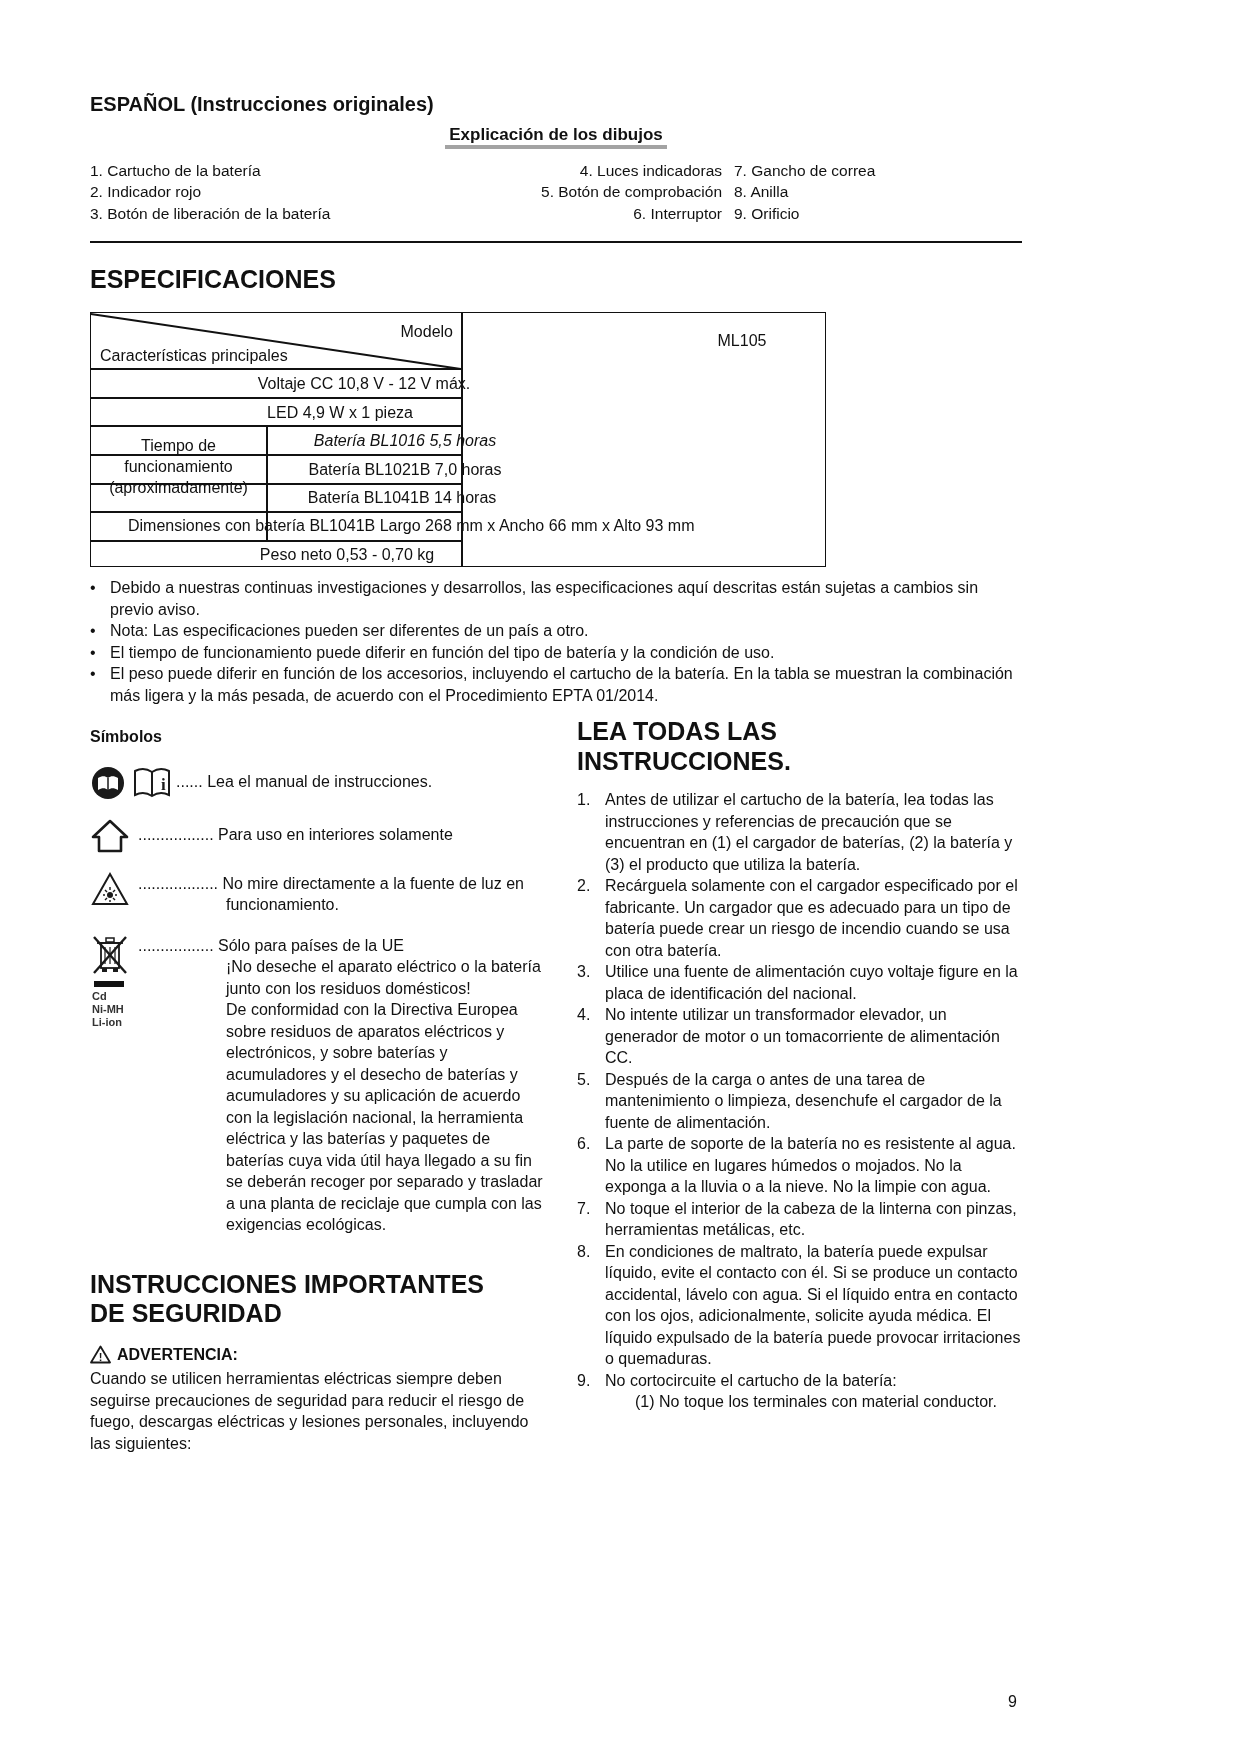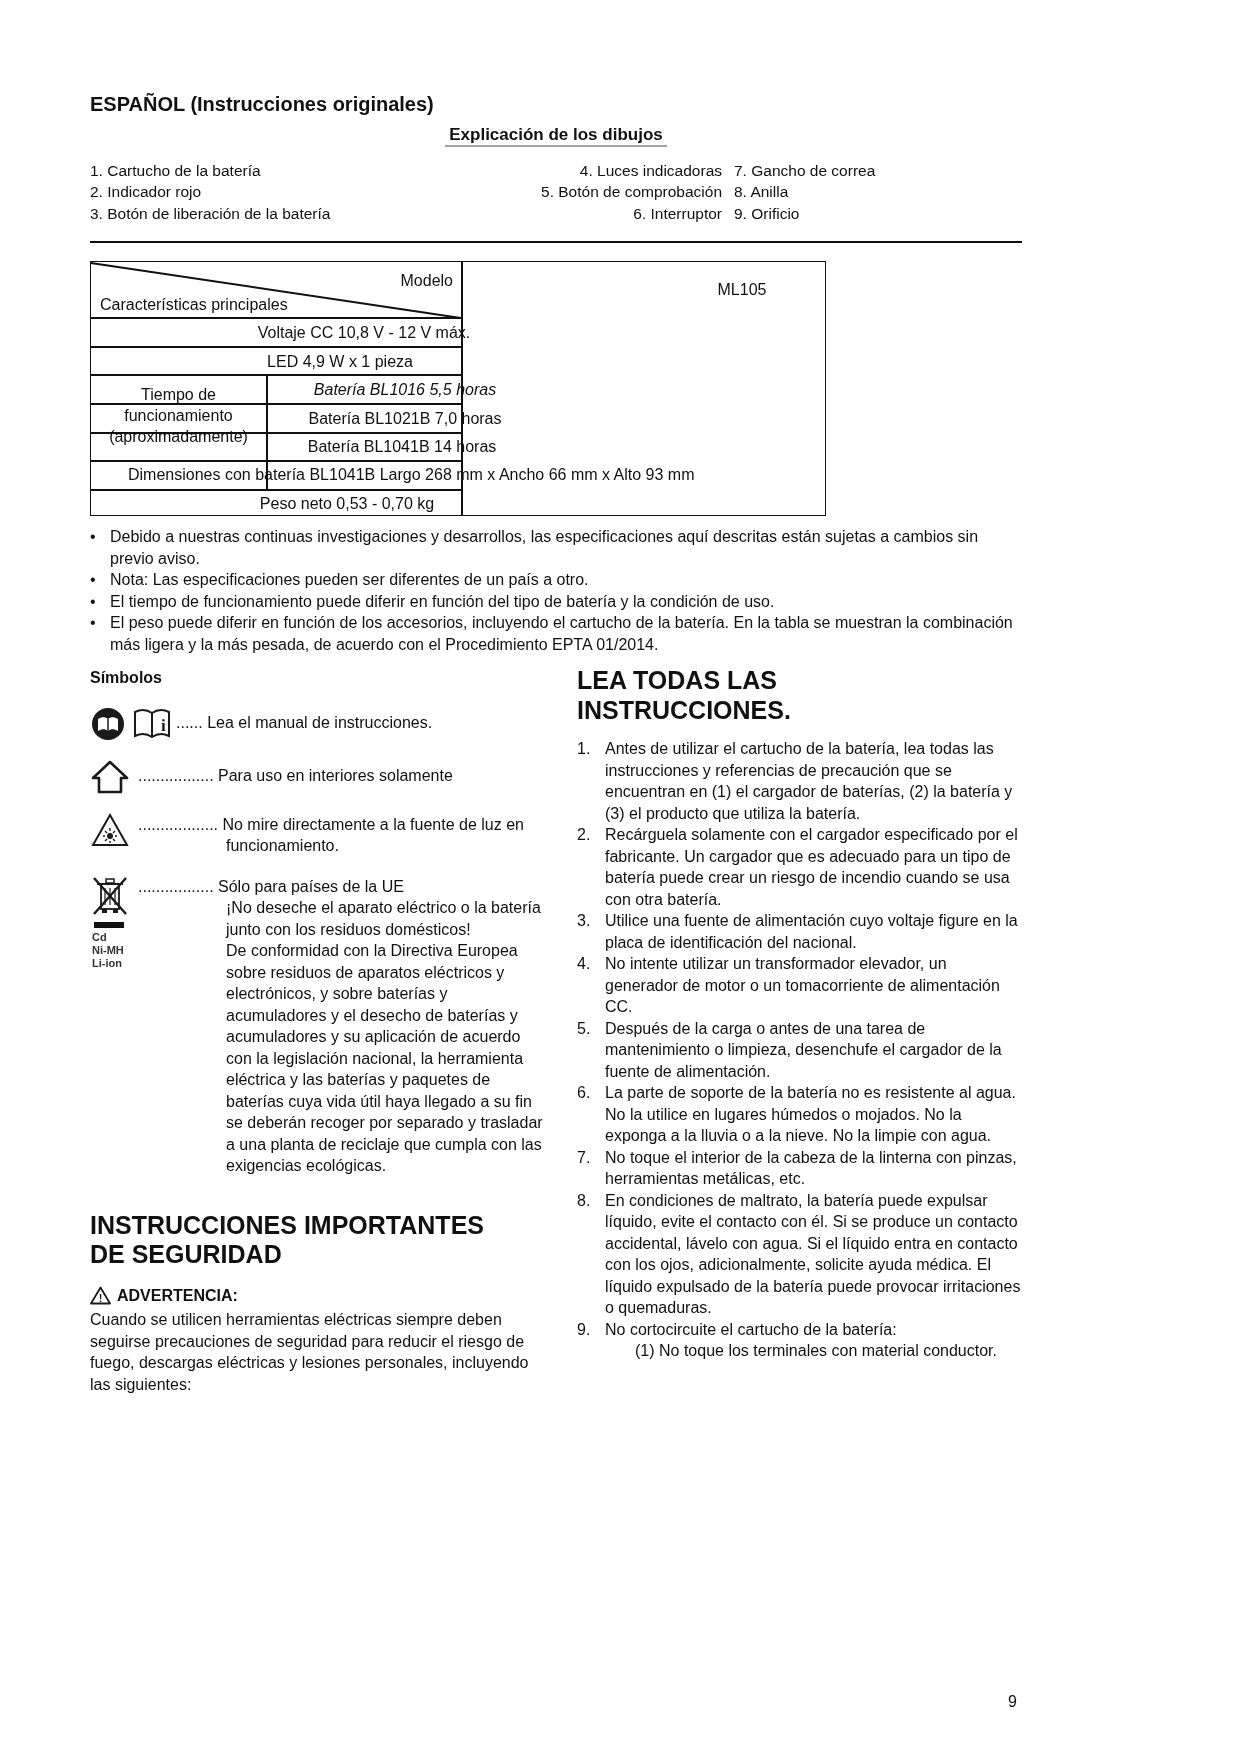--- a/index.html
+++ b/index.html
@@ -11,21 +11,21 @@
     background: #ffffff;
     color: #111111;
     font-family: "Liberation Sans", "DejaVu Sans", sans-serif;
     font-size: 16px;
     line-height: 21.5px;
     padding: 92px 219px 0 90px;
     overflow: hidden;
   }
   .lang-header { font-size: 20px; font-weight: bold; line-height: 24px; }
   .drawings-title { text-align: center; margin-top: 8px; font-size: 17px; font-weight: bold; }
-  .drawings-title .ul { border-bottom: 2px solid #a3a3a3; padding: 0 4px 1px 4px; }
+  .drawings-title .ul { border-bottom: 4px solid #a3a3a3; padding: 0 4px 1px 4px; }
 
   .legend { display: flex; margin-top: 14px; font-size: 15.5px; gap: 12px; }
   .legend-col { line-height: 21.5px; }
   .legend-col.c1 { width: 310px; }
   .legend-col.c2 { width: 310px; text-align: right; }
 
   .rule { border: none; border-top: 2px solid #111; margin-top: 17px; }
 
   .spec-title { font-size: 25px; font-weight: bold; margin-top: 21px; line-height: 30px; }
 
@@ -40,21 +40,21 @@
 
   .notes { margin-top: 10px; }
   .note { display: flex; }
   .note .bullet { width: 20px; flex-shrink: 0; }
   .note .nt { flex: 1; }
 
   .columns { display: flex; margin-top: 10px; }
   .col-left { width: 455px; flex-shrink: 0; }
   .col-right { width: 445px; margin-left: 32px; flex-shrink: 0; }
 
-  .symbols-title { font-weight: bold; margin-top: 2px; }
+  .symbols-title { font-weight: bold; margin-top: 10px; }
   .sym-row { display: flex; margin-top: 15px; }
   .sym-icons { width: 48px; flex-shrink: 0; padding-top: 2px; }
   .sym-row.first .sym-icons { width: 86px; display: flex; gap: 6px; align-items: flex-start; }
   .sym-body { flex: 1; padding-left: 88px; text-indent: -88px; padding-top: 8px; }
   .sym-row.tall .sym-body { padding-top: 4px; }
   .sym-body4 { flex: 1; padding-top: 4px; }
   .sym-rest { margin-left: 88px; }
   .chem { font-size: 11px; font-weight: bold; color: #333; line-height: 13px; margin-left: 2px; }
   .weee-bar { width: 30px; height: 6px; background: #111; margin: 4px 0 3px 4px; }
 
@@ -96,20 +96,21 @@
     </div>
     <div class="legend-col c3">
       <div>7. Gancho de correa</div>
       <div>8. Anilla</div>
       <div>9. Orificio</div>
     </div>
   </div>
 
   <hr class="rule">
 
+  <div class="spec-title">ESPECIFICACIONES</div>
 
   <div class="spec-table">
     <div class="gl diag"></div>
     <div class="gl vl-main"></div>
     <div class="gl vl-sub"></div>
     <div class="gl hl" style="top:55px"></div>
     <div class="gl hl" style="top:84px"></div>
     <div class="gl hl" style="top:112px"></div>
     <div class="gl hl" style="top:141px"></div>
     <div class="gl hl" style="top:170px"></div>

